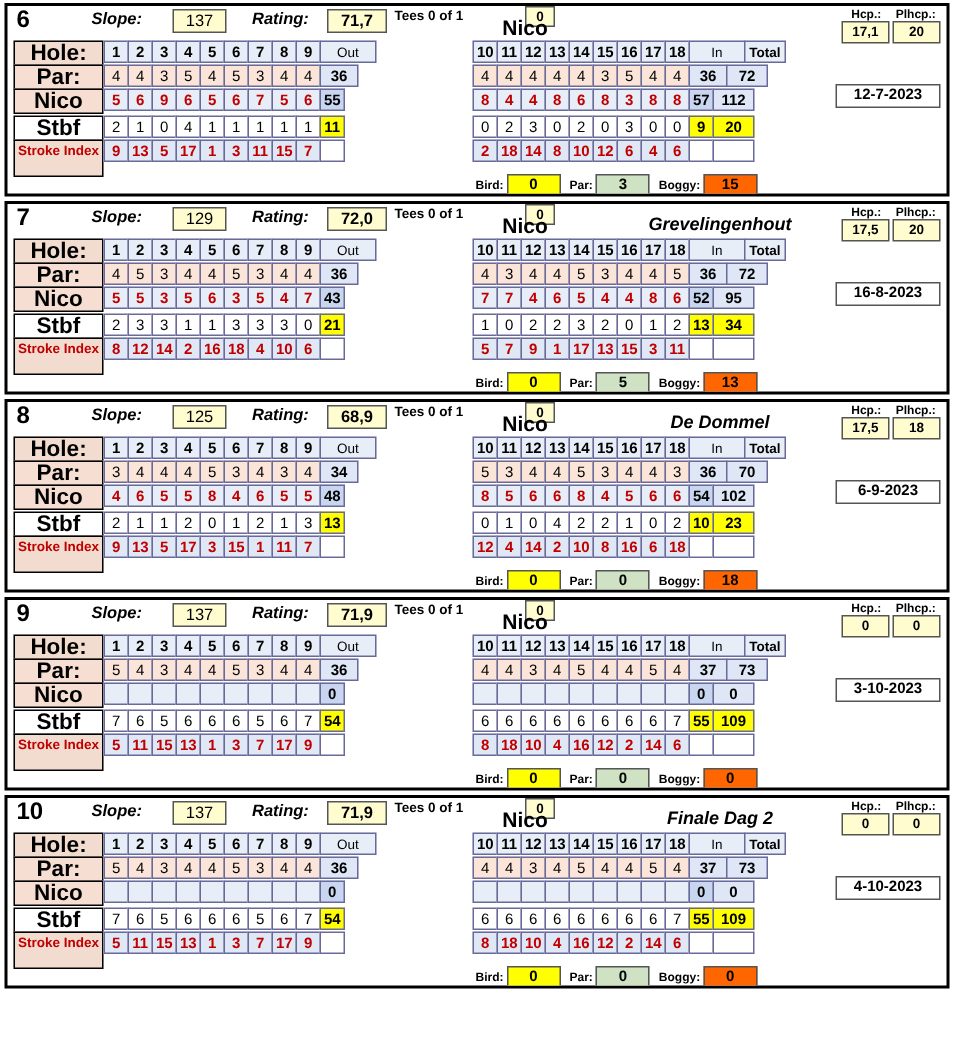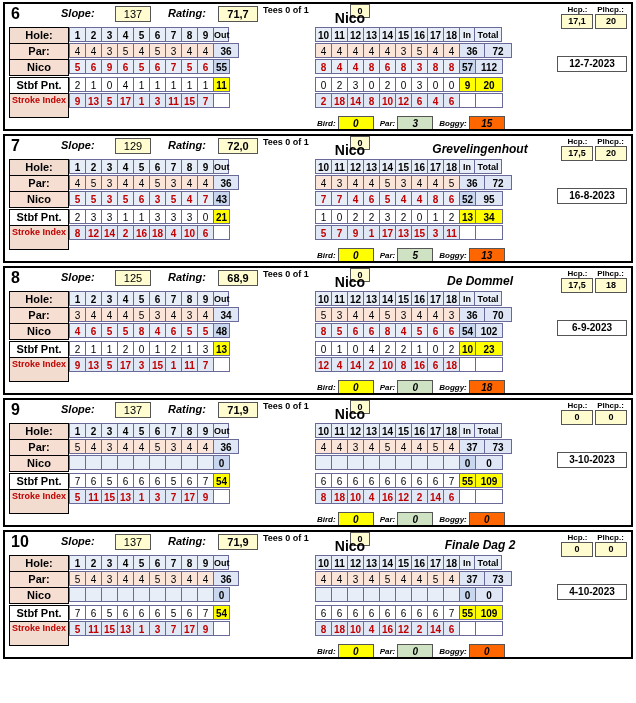--- a/index.html
+++ b/index.html
@@ -51,50 +51,50 @@
   .hcp-vals div{
     flex:1;height:13px;line-height:13px;text-align:center;font-size:9px;font-weight:bold;
     border:1px solid #555;background:#fffdd0;margin-right:2px;
   }
   .hcp-vals div:last-child{margin-right:0;background:#fffdd0;}
 
   
   .body{position:relative;}
   .rowlabel{
     position:absolute;left:4px;width:58px;height:15px;line-height:15px;
-    font-size:11px;font-weight:bold;text-align:center;border:1px solid #000;
+    font-size:15px;font-weight:bold;text-align:center;border:1px solid #000;
     background:#f2dcd0;
   }
   .rowlabel.plain{background:#ffffff;border:1px solid #000;}
   .rowlabel.pink{background:#f6ded2;}
   .rowlabel.red{color:#c00000;font-size:9px;line-height:11px;padding-top:1px;height:22px;}
   .cells{position:absolute;display:flex;}
   .cells .c{
     width:17px;height:15px;line-height:15px;text-align:center;font-size:10px;
     border:1px solid #6a6a9a;margin-right:-1px;box-sizing:border-box;background:#fff;
   }
   .c.hole{background:#e8eef8;font-weight:bold;}
   .c.par{background:#fbe4d8;}
   .c.score{background:#e8eef8;color:#c00000;font-weight:bold;}
   .c.stbf{background:#fff;}
   .c.si{background:#e0e8f6;color:#c00000;font-weight:bold;}
   .c.out{width:26px;background:#dfe6f5;font-weight:bold;}
   .c.total{width:28px;background:#dfe6f5;font-weight:bold;}
   .c.yellow{background:#ffff00;font-weight:bold;}
   .c.blue{background:#c9d6ef;font-weight:bold;}
-  .c.lab{width:16px;background:#e8eef8;font-weight:bold;font-size:9px;}
+  .c.lab{width:38px;background:#e8eef8;font-weight:normal;font-size:9px;}
   .c.lab2{width:28px;background:#e8eef8;font-weight:bold;font-size:9px;}
   .c.empty{background:#fff;}
 
   .date{
     position:absolute;right:4px;width:68px;height:14px;line-height:14px;text-align:center;
     font-size:10px;font-weight:bold;border:1px solid #555;background:#fff;
   }
   
-  .bpb{position:absolute;display:flex;align-items:center;font-size:8px;font-weight:bold;font-style:italic;}
+  .bpb{position:absolute;display:flex;align-items:center;font-size:8px;font-weight:bold;}
   .bpb .lb{margin-right:2px;}
   .bpb .bx{width:34px;height:13px;line-height:13px;text-align:center;font-size:10px;font-weight:bold;border:1px solid #555;margin-right:6px;}
   .bx.b-yellow{background:#ffff00;}
   .bx.b-green{background:#cfe3c4;}
   .bx.b-orange{background:#ff6600;color:#000;}
 </style>
 </head>
 <body>
 
 <div class="page" id="page">

